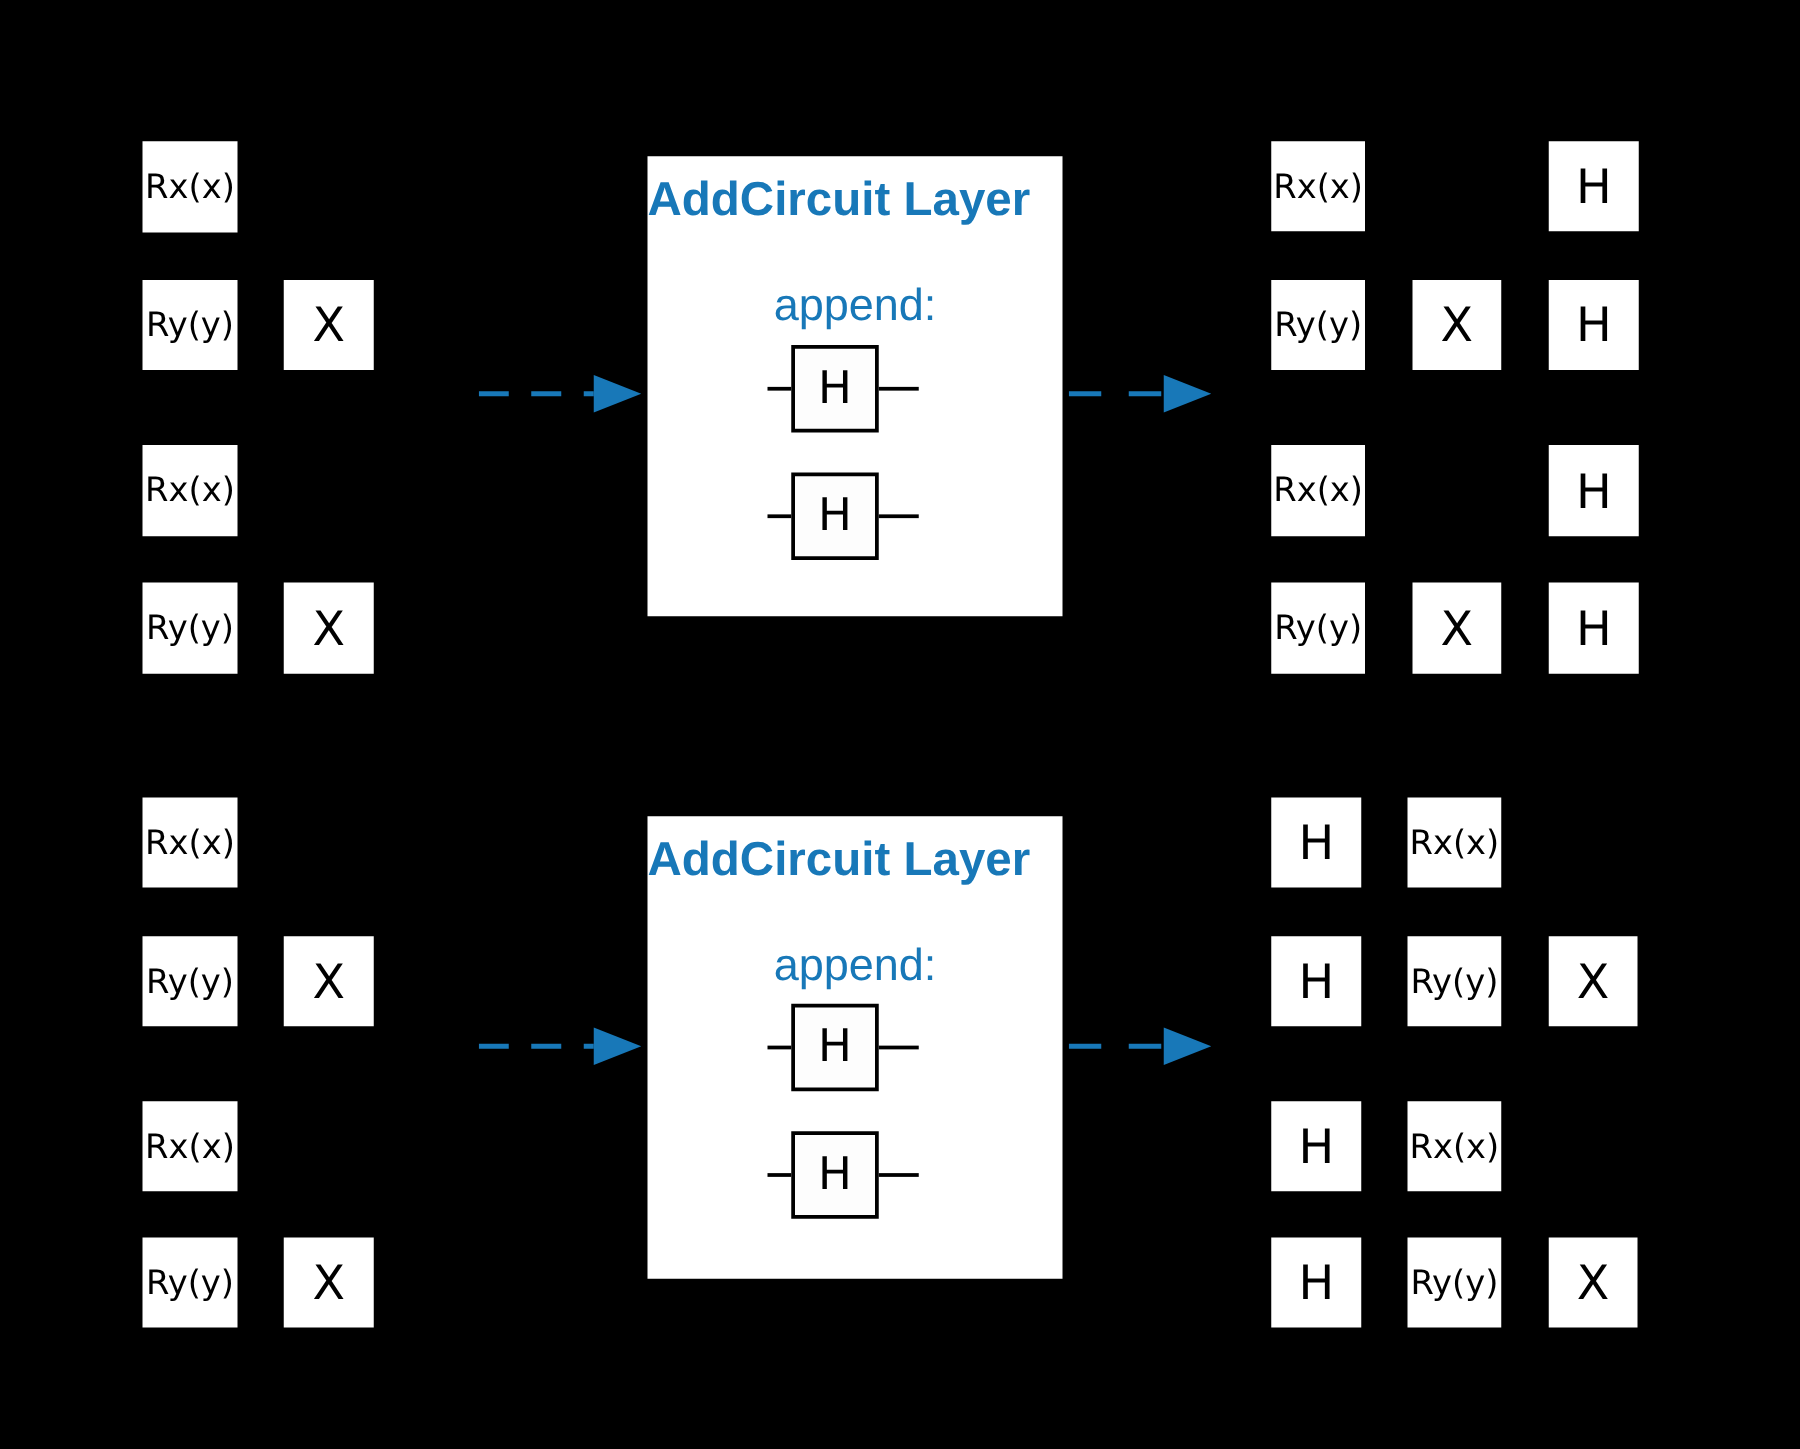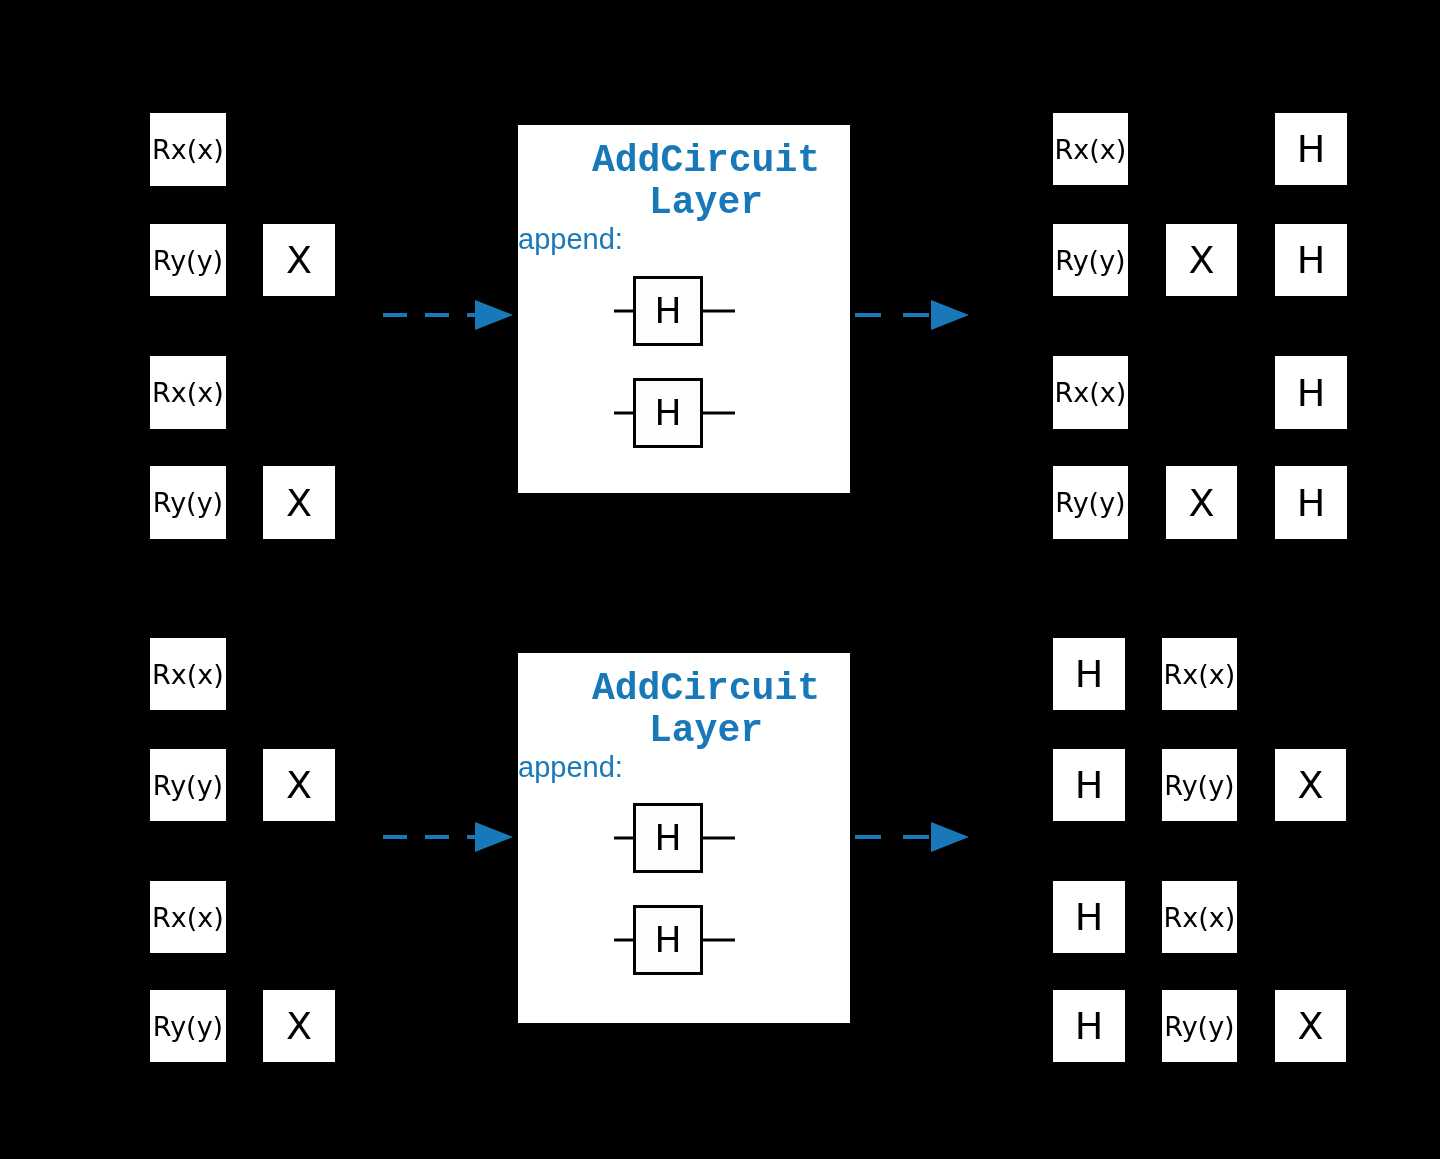--- a/index.html
+++ b/index.html
@@ -1,40 +1,40 @@
 <!DOCTYPE html>
 <html style="--accent: #1878b8; --bg: #000000;"><head>
 <meta charset="utf-8">
 <style>
   html,body{margin:0;padding:0;background:#000;}
   .stage{
     position:relative;width:1440px;height:1159px;overflow:hidden;
     background:var(--bg,#000);
     font-family:"DejaVu Sans",sans-serif;
   }
-  .layer{position:absolute;inset:0;margin-left:36px;}
+  .layer{position:absolute;inset:0;}
   
   .gate{
     position:absolute;background:#fff;color:#000;
     display:flex;align-items:center;justify-content:center;
     box-sizing:border-box;line-height:1;
   }
   .gate.small{font-size:27px;}
   .gate.big{font-size:38px;}
   
   .panel{position:absolute;background:#fff;box-sizing:border-box;}
   .panel-title{
-    position:absolute;top:15px;left:0;right:0;text-align:center;
-    font-family:Liberation Mono, monospace;font-weight:700;
-    font-size:38px;line-height:1.1;color:var(--accent,#1878b8);padding-left:44px;
+    position:absolute;top:15px;left:0;right:0;text-align:left;
+    font-family:Liberation Sans, sans-serif;font-weight:700;
+    font-size:38px;line-height:1.1;color:var(--accent,#1878b8);
   }
   .panel-mode{
-    position:absolute;top:98px;left:0;right:0;text-align:left;
+    position:absolute;top:98px;left:0;right:0;text-align:center;
     font-family:"Liberation Sans",sans-serif;
-    font-size:29px;line-height:1.15;color:var(--accent,#1878b8);
+    font-size:36px;line-height:1.15;color:var(--accent,#1878b8);
   }
   
   .mini-gate{position:absolute;left:96px;width:121px;height:70px;}
   .mini-gate .wire{
     position:absolute;left:0;right:0;top:50%;height:3px;
     transform:translateY(-50%);background:#000;
   }
   .mini-gate .mini-box{
     position:absolute;left:19px;top:0;width:70px;height:70px;
     box-sizing:border-box;border:3px solid #000;background:#fdfdfd;

